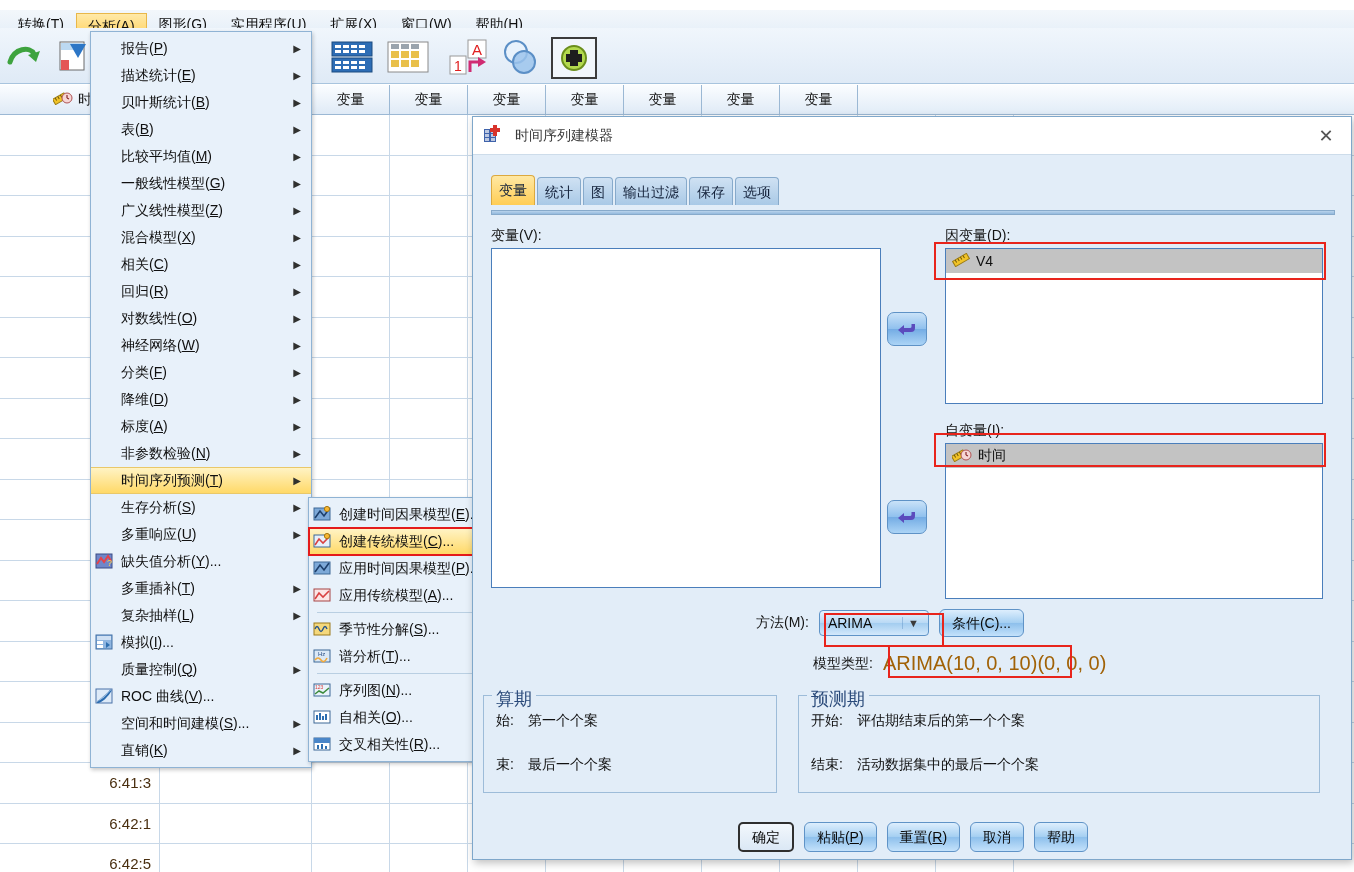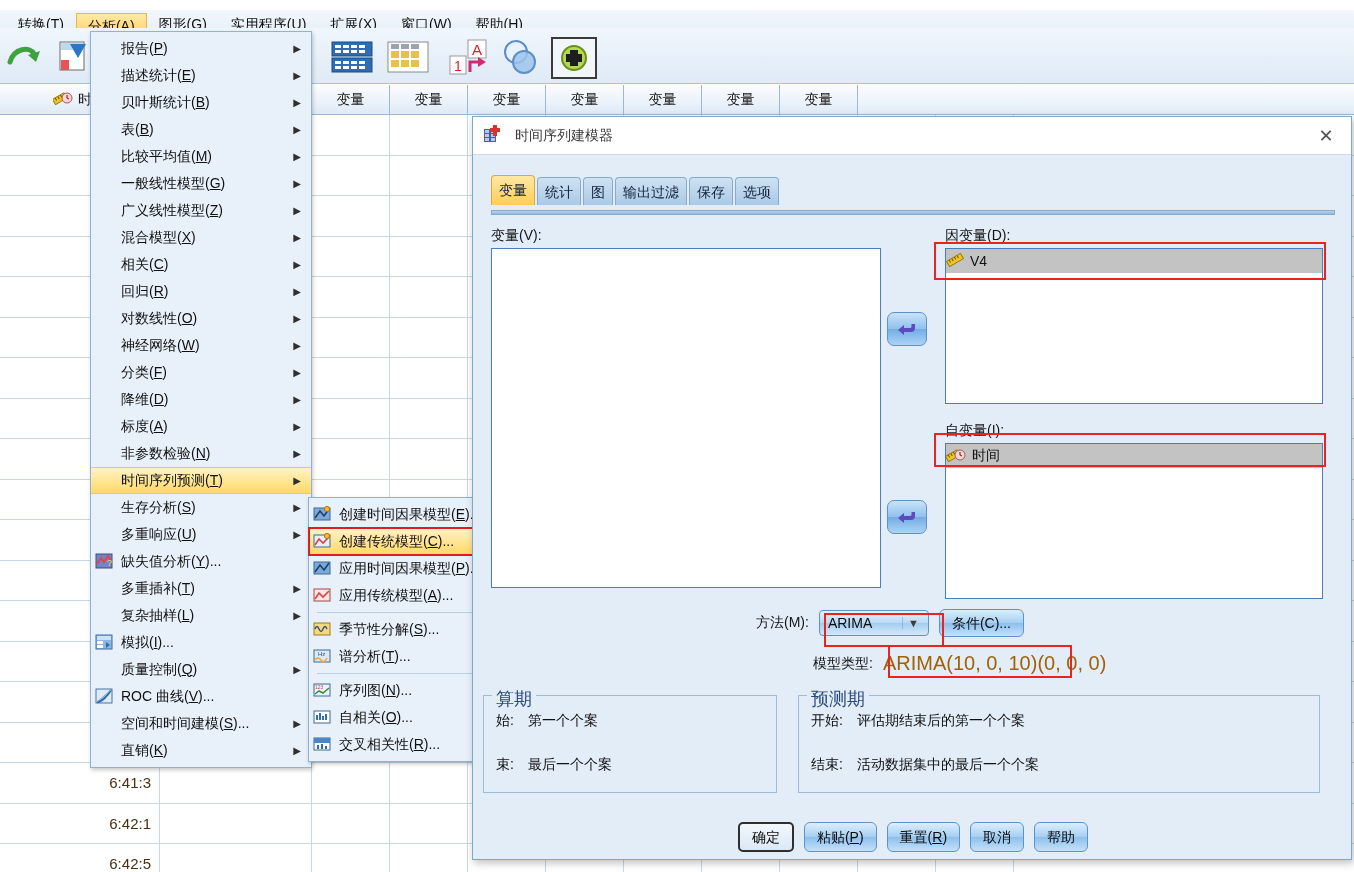--- a/index.html
+++ b/index.html
@@ -123,21 +123,21 @@
     background: linear-gradient(to bottom,#b9d3ec 0%,#93b9dd 100%);
     border: 1px solid #87aacb;
   }
 
   .lbl { font-size: 14px; color: #141414; }
   .listbox {
     background: #ffffff; border: 1px solid #4a7ebb; position: absolute;
     overflow: hidden;
   }
   .lb-item {
-    display: flex; align-items: center; height: 24px; 
+    display: flex; align-items: center; height: 24px; padding-left: 6px;
     font-size: 14px; color: #101010; background: #c3c3c3; gap: 6px;
   }
   .redline { position: absolute; border: 2px solid #e8241c; pointer-events: none; z-index: 70; }
 
   .arrowbtn {
     position: absolute; width: 40px; height: 34px; border-radius: 7px;
     background: linear-gradient(to bottom,#c9e2f8 0%,#8fc0ee 50%,#74ace4 51%,#abd4f6 100%);
     border: 1px solid #5e92c6; display: flex; align-items: center; justify-content: center;
   }
 

